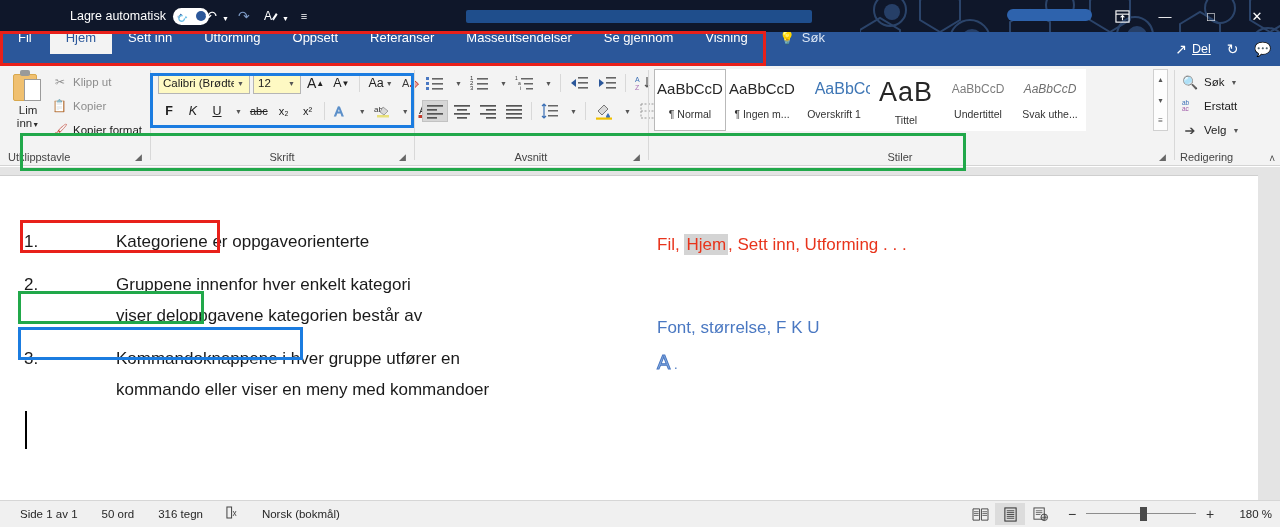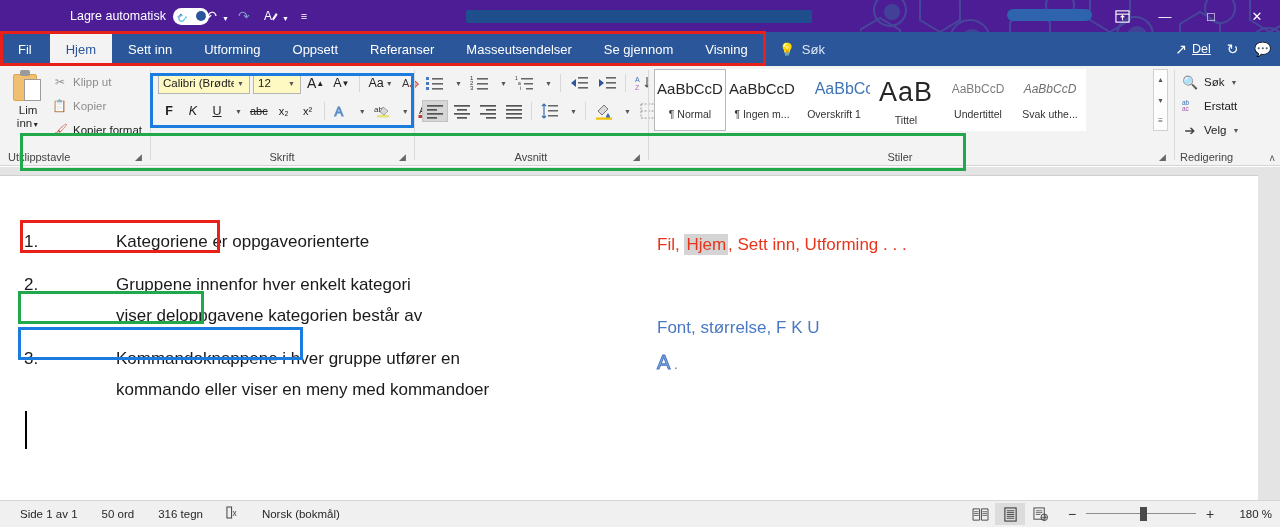--- a/index.html
+++ b/index.html
@@ -8,21 +8,21 @@
     width:1280px; height:527px; overflow:hidden;
     font-family:"Liberation Sans", sans-serif;
     background:#ffffff;
     -webkit-font-smoothing:antialiased;
   }
   .app { position:relative; width:1280px; height:527px; }
 
   
   .titlebar {
     position:absolute; left:0; top:0; width:1280px; height:32px;
-    background:#4c1d95; overflow:hidden;
+    background:#0f172a; overflow:hidden;
   }
   .tb-pattern {
     position:absolute; right:0; top:0; width:420px; height:62px;
     opacity:.55; pointer-events:none;
   }
   .autosave {
     position:absolute; left:70px; top:6px; height:20px;
     display:flex; align-items:center; gap:7px;
     color:#fff; font-size:12.5px; white-space:nowrap;
   }
@@ -56,21 +56,21 @@
     width:46px; height:32px; display:flex; align-items:center; justify-content:center;
     color:#fff; font-size:13px;
   }
   .win-btn.ribbondisp { width:40px; font-size:14px; }
 
   
   .tabstrip {
     position:absolute; left:0; top:32px; width:1280px; height:34px;
     background:#2b579a; overflow:hidden;
   }
-  .tabs { position:absolute; left:0; top:0; display:flex; height:22px; align-items:flex-start; }
+  .tabs { position:absolute; left:0; top:0; display:flex; height:22px; align-items:flex-end; }
   .tab {
     display:flex; align-items:center; padding:0 16px;
     color:#fff; font-size:13px; white-space:nowrap; height:34px;
   }
   .tab.first { padding:0 18px; }
   .tab.active { background:#f3f3f3; color:#2b579a; }
   .tab .lamp { margin-right:6px; font-size:13px; }
   .tab.search { color:#dce6f4; }
 
   .tb-right { position:absolute; right:8px; top:0; height:34px; display:flex; align-items:center; gap:16px; }

